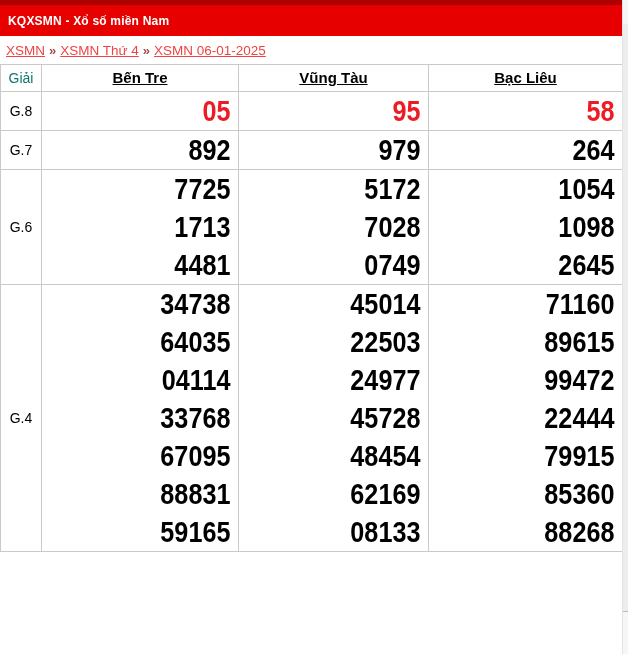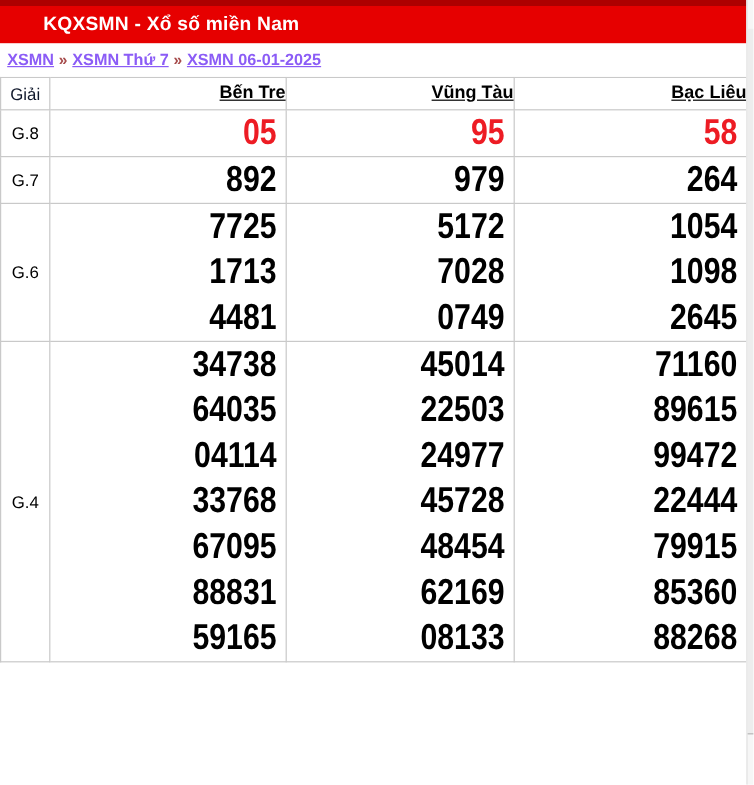--- a/index.html
+++ b/index.html
@@ -3,39 +3,39 @@
 <meta charset="utf-8">
 <style>
   * { margin:0; padding:0; box-sizing:border-box; }
   html,body { width:628px; height:654px; background:#fff; overflow:hidden;
               font-family:"Liberation Sans", sans-serif; }
   .page { position:relative; width:628px; height:654px; background:#fff; }
 
   
   .top-strip { width:622px; height:5px; background:#ad0000; }
   .title-bar { width:622px; height:31px; background:#e60000; display:flex; align-items:center; }
-  .title-bar .title { color:#ffffff; font-size:16px; font-weight:700; padding-left:8px;
-                      letter-spacing:.2px; white-space:nowrap;margin-left:28px; }
+  .title-bar .title { color:#ffffff; font-size:12px; font-weight:700; padding-left:8px;
+                      letter-spacing:.2px; white-space:nowrap; }
 
   
   .breadcrumb { height:28px; line-height:28px; padding-left:6px; white-space:nowrap; }
-  .breadcrumb a { color:#8b5cf6; font-size:13.5px; font-weight:700; text-decoration:underline; cursor:pointer; }
+  .breadcrumb a { color:#ef4444; font-size:13.5px; font-weight:400; text-decoration:underline; cursor:pointer; }
   .breadcrumb .sep { color:#a64b4b; font-size:13px; font-weight:700; padding:0 4px; }
 
   
   .table-wrap { width:622px; height:571px; overflow:hidden; }
   table.results { width:622px; border-collapse:collapse; table-layout:fixed; background:#fff; }
   table.results th, table.results td { border:1px solid #c9c9c9; padding:0; vertical-align:middle; }
   col.c-prize { width:41px; }
   col.c-p1 { width:197px; }
   col.c-p2 { width:190px; }
   col.c-p3 { width:194px; }
 
-  th.prize-col { height:27px; font-size:14px; font-weight:400; color:#0f172a; text-align:center; }
-  th.province  { height:27px; text-align:right; }
+  th.prize-col { height:27px; font-size:14px; font-weight:400; color:#0f766e; text-align:center; }
+  th.province  { height:27px; text-align:center; }
   th.province a { color:#000; font-size:15px; font-weight:700; text-decoration:underline; cursor:pointer; white-space:nowrap; }
 
   td.prize { text-align:center; font-size:14px; font-weight:400; color:#000; }
   td.nums  { text-align:right; }
   .num-line { height:38px; line-height:38px; font-size:30px; font-weight:700; color:#000;
               padding-right:9px; transform:scaleX(.84); transform-origin:100% 50%;
               white-space:nowrap; }
   tr.highlight .num-line { color:#ed1c24; }
 
   
@@ -48,21 +48,21 @@
 <body>
 
 <div class="page">
 
   <div class="top-strip"></div>
 
   <div class="title-bar">
     <span class="title">KQXSMN - Xổ số miền Nam</span>
   </div>
 
-  <nav class="breadcrumb" id="breadcrumb"><a>XSMN</a><span class="sep">»</span><a>XSMN Thứ 7</a><span class="sep">»</span><a>XSMN 06-01-2025</a></nav>
+  <nav class="breadcrumb" id="breadcrumb"><a>XSMN</a><span class="sep">»</span><a>XSMN Thứ 4</a><span class="sep">»</span><a>XSMN 06-01-2025</a></nav>
 
   <div class="table-wrap">
     <table class="results">
       <colgroup>
         <col class="c-prize">
           <col class="c-p1">
           <col class="c-p2">
           <col class="c-p3">
       </colgroup>
       <thead>

